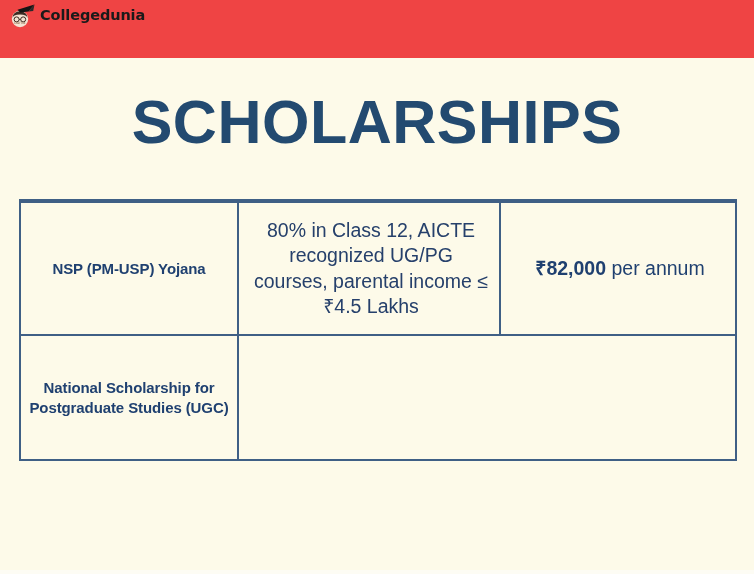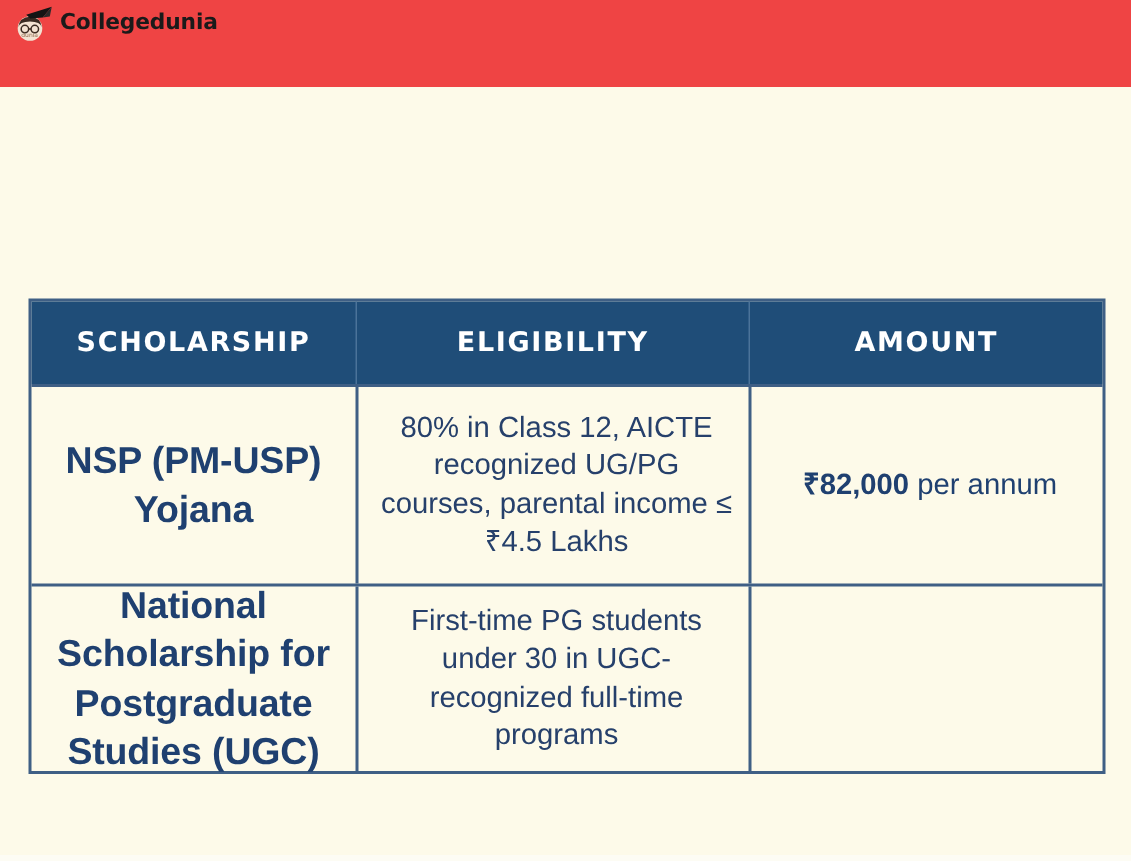--- a/index.html
+++ b/index.html
@@ -134,21 +134,21 @@
   .col-amount       { width: 236px; }
 
   .cell-text {
     color: #1f4070;
     font-size: 19.5px;
     line-height: 1.26;
     font-family: "Liberation Sans", sans-serif;
   }
   .col-scholarship .cell-text {
     font-weight: 700;
-    font-size: 25px;
+    font-size: 15px;
     line-height: 1.3;
     letter-spacing: -0.1px;
   }
   .col-eligibility .cell-text {
     font-weight: 400;
     color: #26406b;
     line-height: 1.3;
   }
   .col-amount .cell-text {
     font-weight: 400;
@@ -178,56 +178,43 @@
           <text x="6.2" y="21.4" font-family="DejaVu Sans, sans-serif" font-size="4" fill="#8c6a4f">dunia</text>
         </svg>
       </span>
       <span class="logo-text">Collegedunia</span>
     </div>
   </div>
 
   <div class="canvas"></div>
   <div class="bottom-edge"></div>
 
+  <div class="title">SCHOLARSHIPS</div>
 
   <div class="table">
 
-    <div class="table-row header-row">
-      <div class="cell col-scholarship">
-        <span>SCHOLARSHIP</span>
-      </div>
-      <div class="cell col-eligibility">
-        <span>ELIGIBILITY</span>
-      </div>
-      <div class="cell col-amount">
-        <span>AMOUNT</span>
-      </div>
-    </div>
 
     <div class="table-row body-row row-1">
       <div class="cell col-scholarship">
         <span class="cell-text">NSP (PM-USP) Yojana</span>
       </div>
       <div class="cell col-eligibility">
         <span class="cell-text">80% in Class 12, AICTE recognized UG/PG courses, parental income ≤ ₹4.5 Lakhs</span>
       </div>
       <div class="cell col-amount">
         <span class="cell-text">
           <span class="nowrap-line"><span class="amt">₹82,000</span><span> per annum</span></span>
         </span>
       </div>
     </div>
 
     <div class="table-row body-row row-2">
       <div class="cell col-scholarship">
         <span class="cell-text">National Scholarship for Postgraduate Studies (UGC)</span>
       </div>
-      <div class="cell col-eligibility">
-        <span class="cell-text">First-time PG students under 30 in UGC-recognized full-time programs</span>
-      </div>
       <div class="cell col-amount">
         <span class="cell-text">
         </span>
       </div>
     </div>
 
   </div>
 </div>
 
 </body></html>

